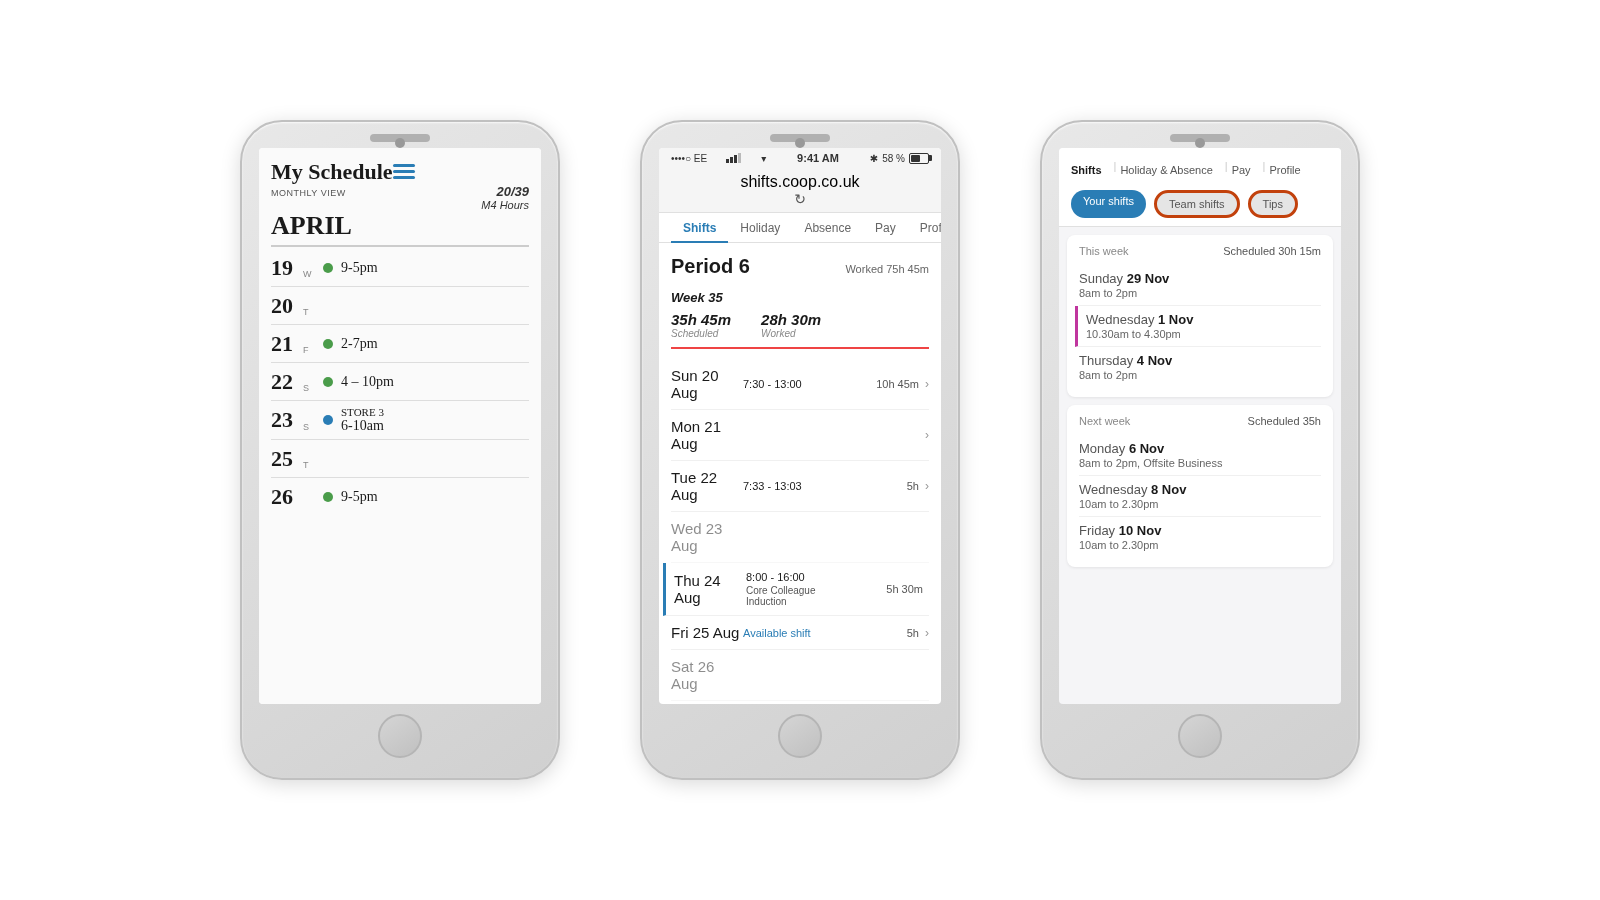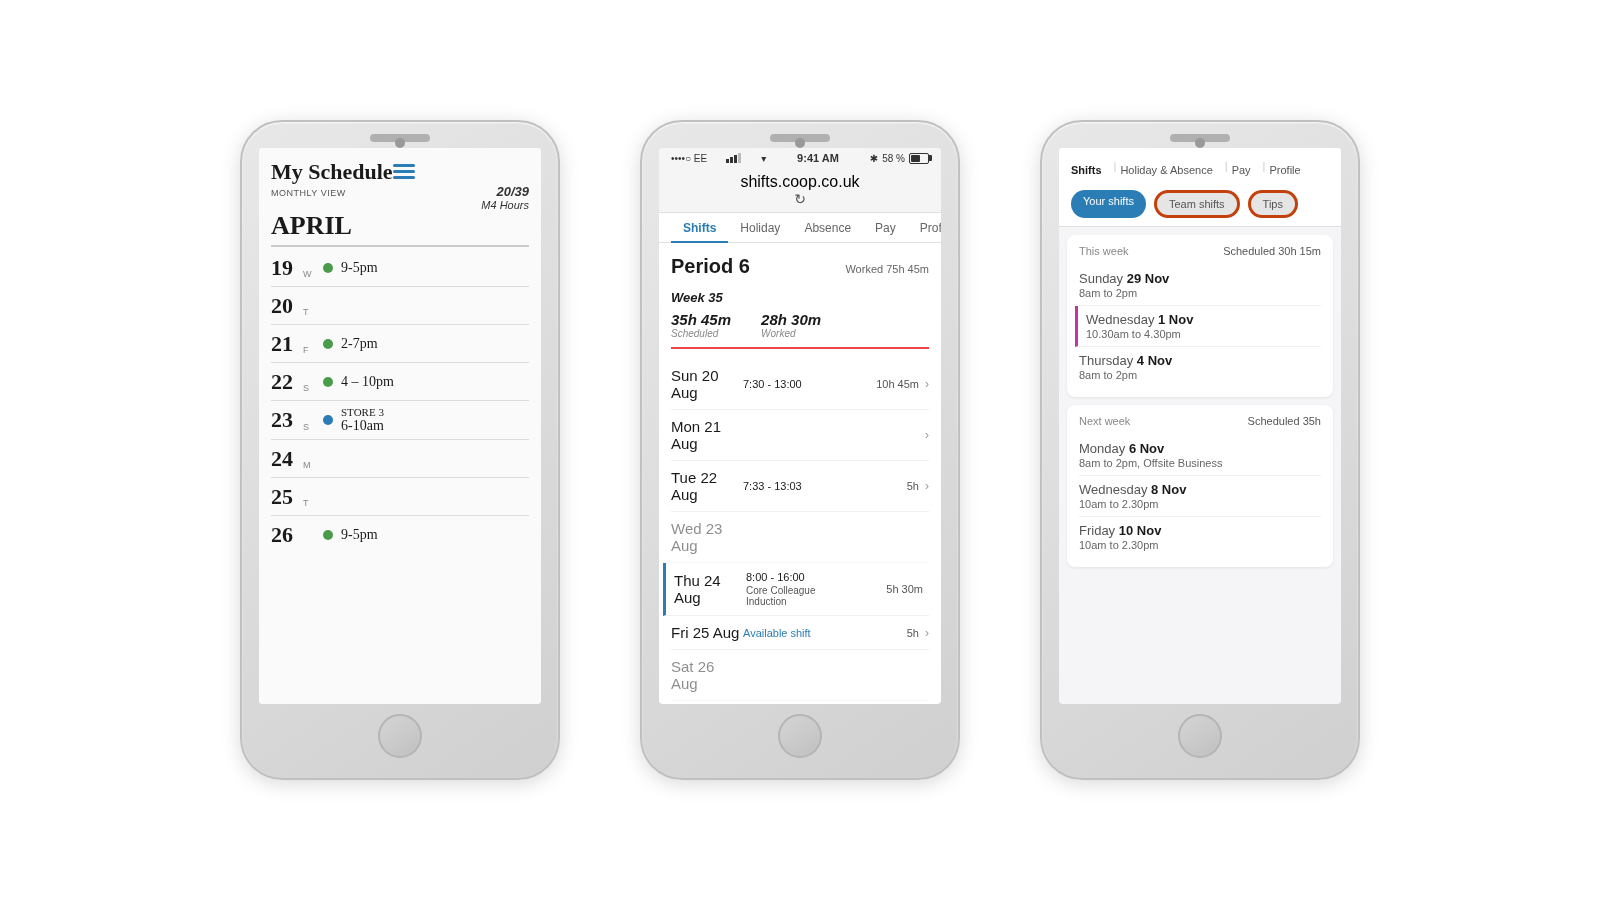--- a/index.html
+++ b/index.html
@@ -472,24 +472,20 @@
         <div class="sketch-row">
           <div class="sketch-day-num">23</div>
           <div class="sketch-day-letter">S</div>
           <div class="sketch-dot dot-blue"></div>
           <div class="shift-col">
             <div class="sketch-store">STORE 3</div>
             <div class="sketch-time">6-10am</div>
           </div>
         </div>
 
-        <div class="sketch-row">
-          <div class="sketch-day-num">24</div>
-          <div class="sketch-day-letter">M</div>
-        </div>
 
         <div class="sketch-row">
           <div class="sketch-day-num">25</div>
           <div class="sketch-day-letter">T</div>
         </div>
 
         <div class="sketch-row" style="border-bottom:none;">
           <div class="sketch-day-num">26</div>
           <div class="sketch-day-letter"></div>
           <div class="sketch-dot dot-green"></div>

